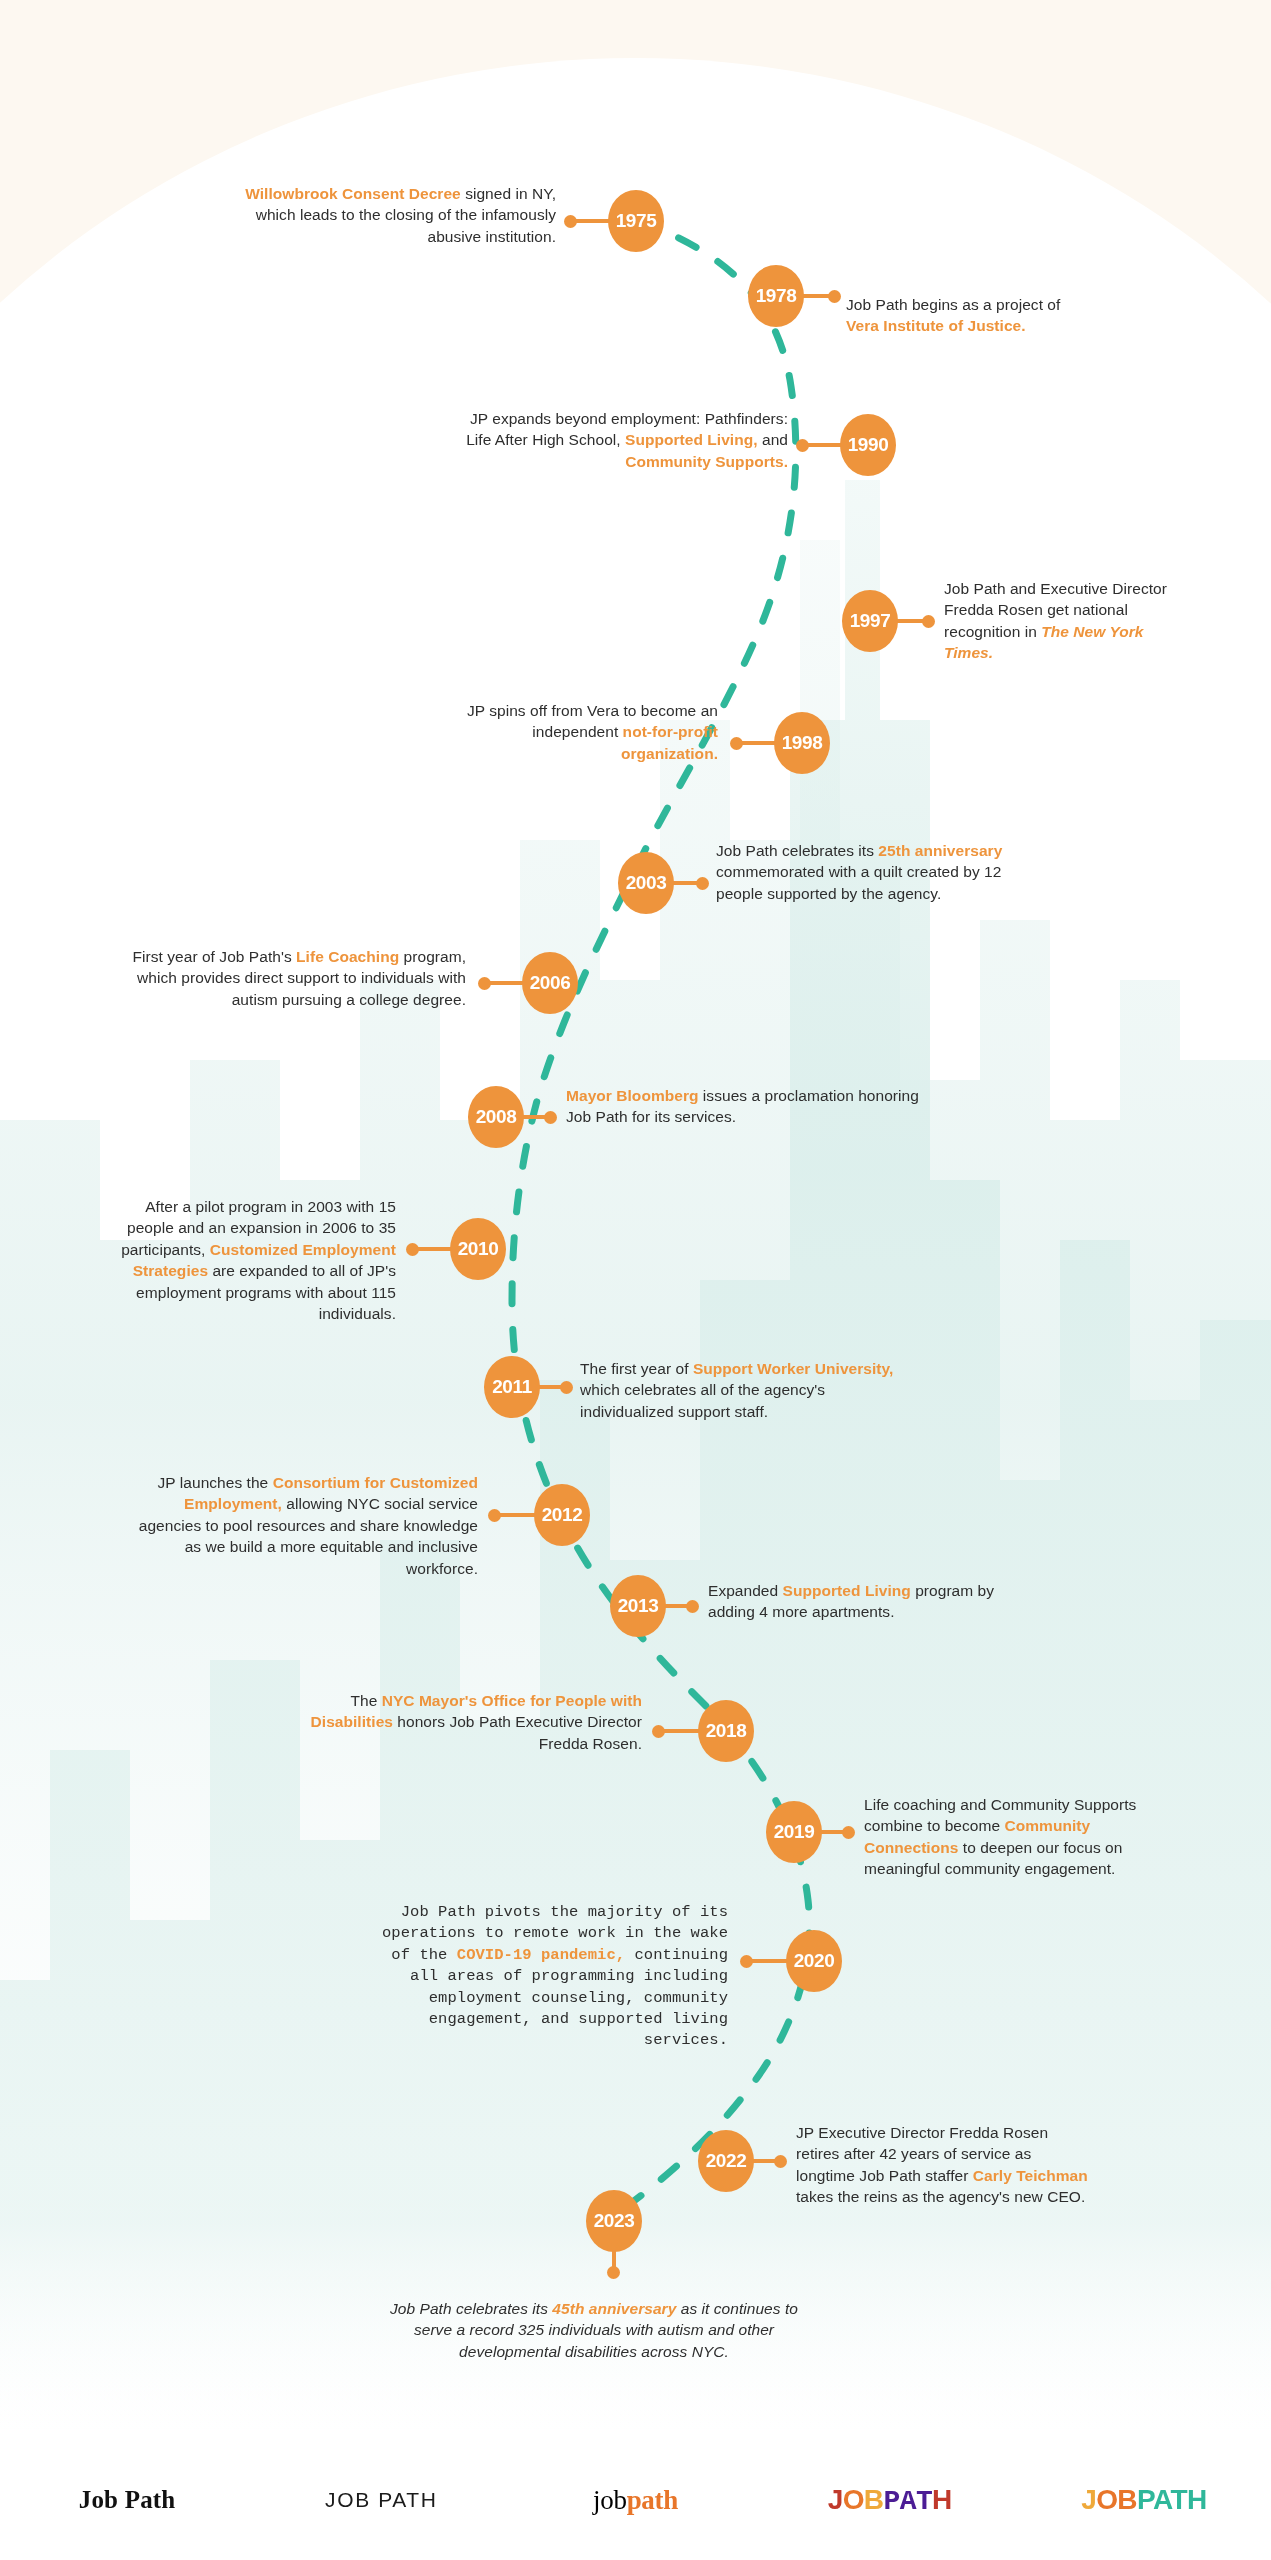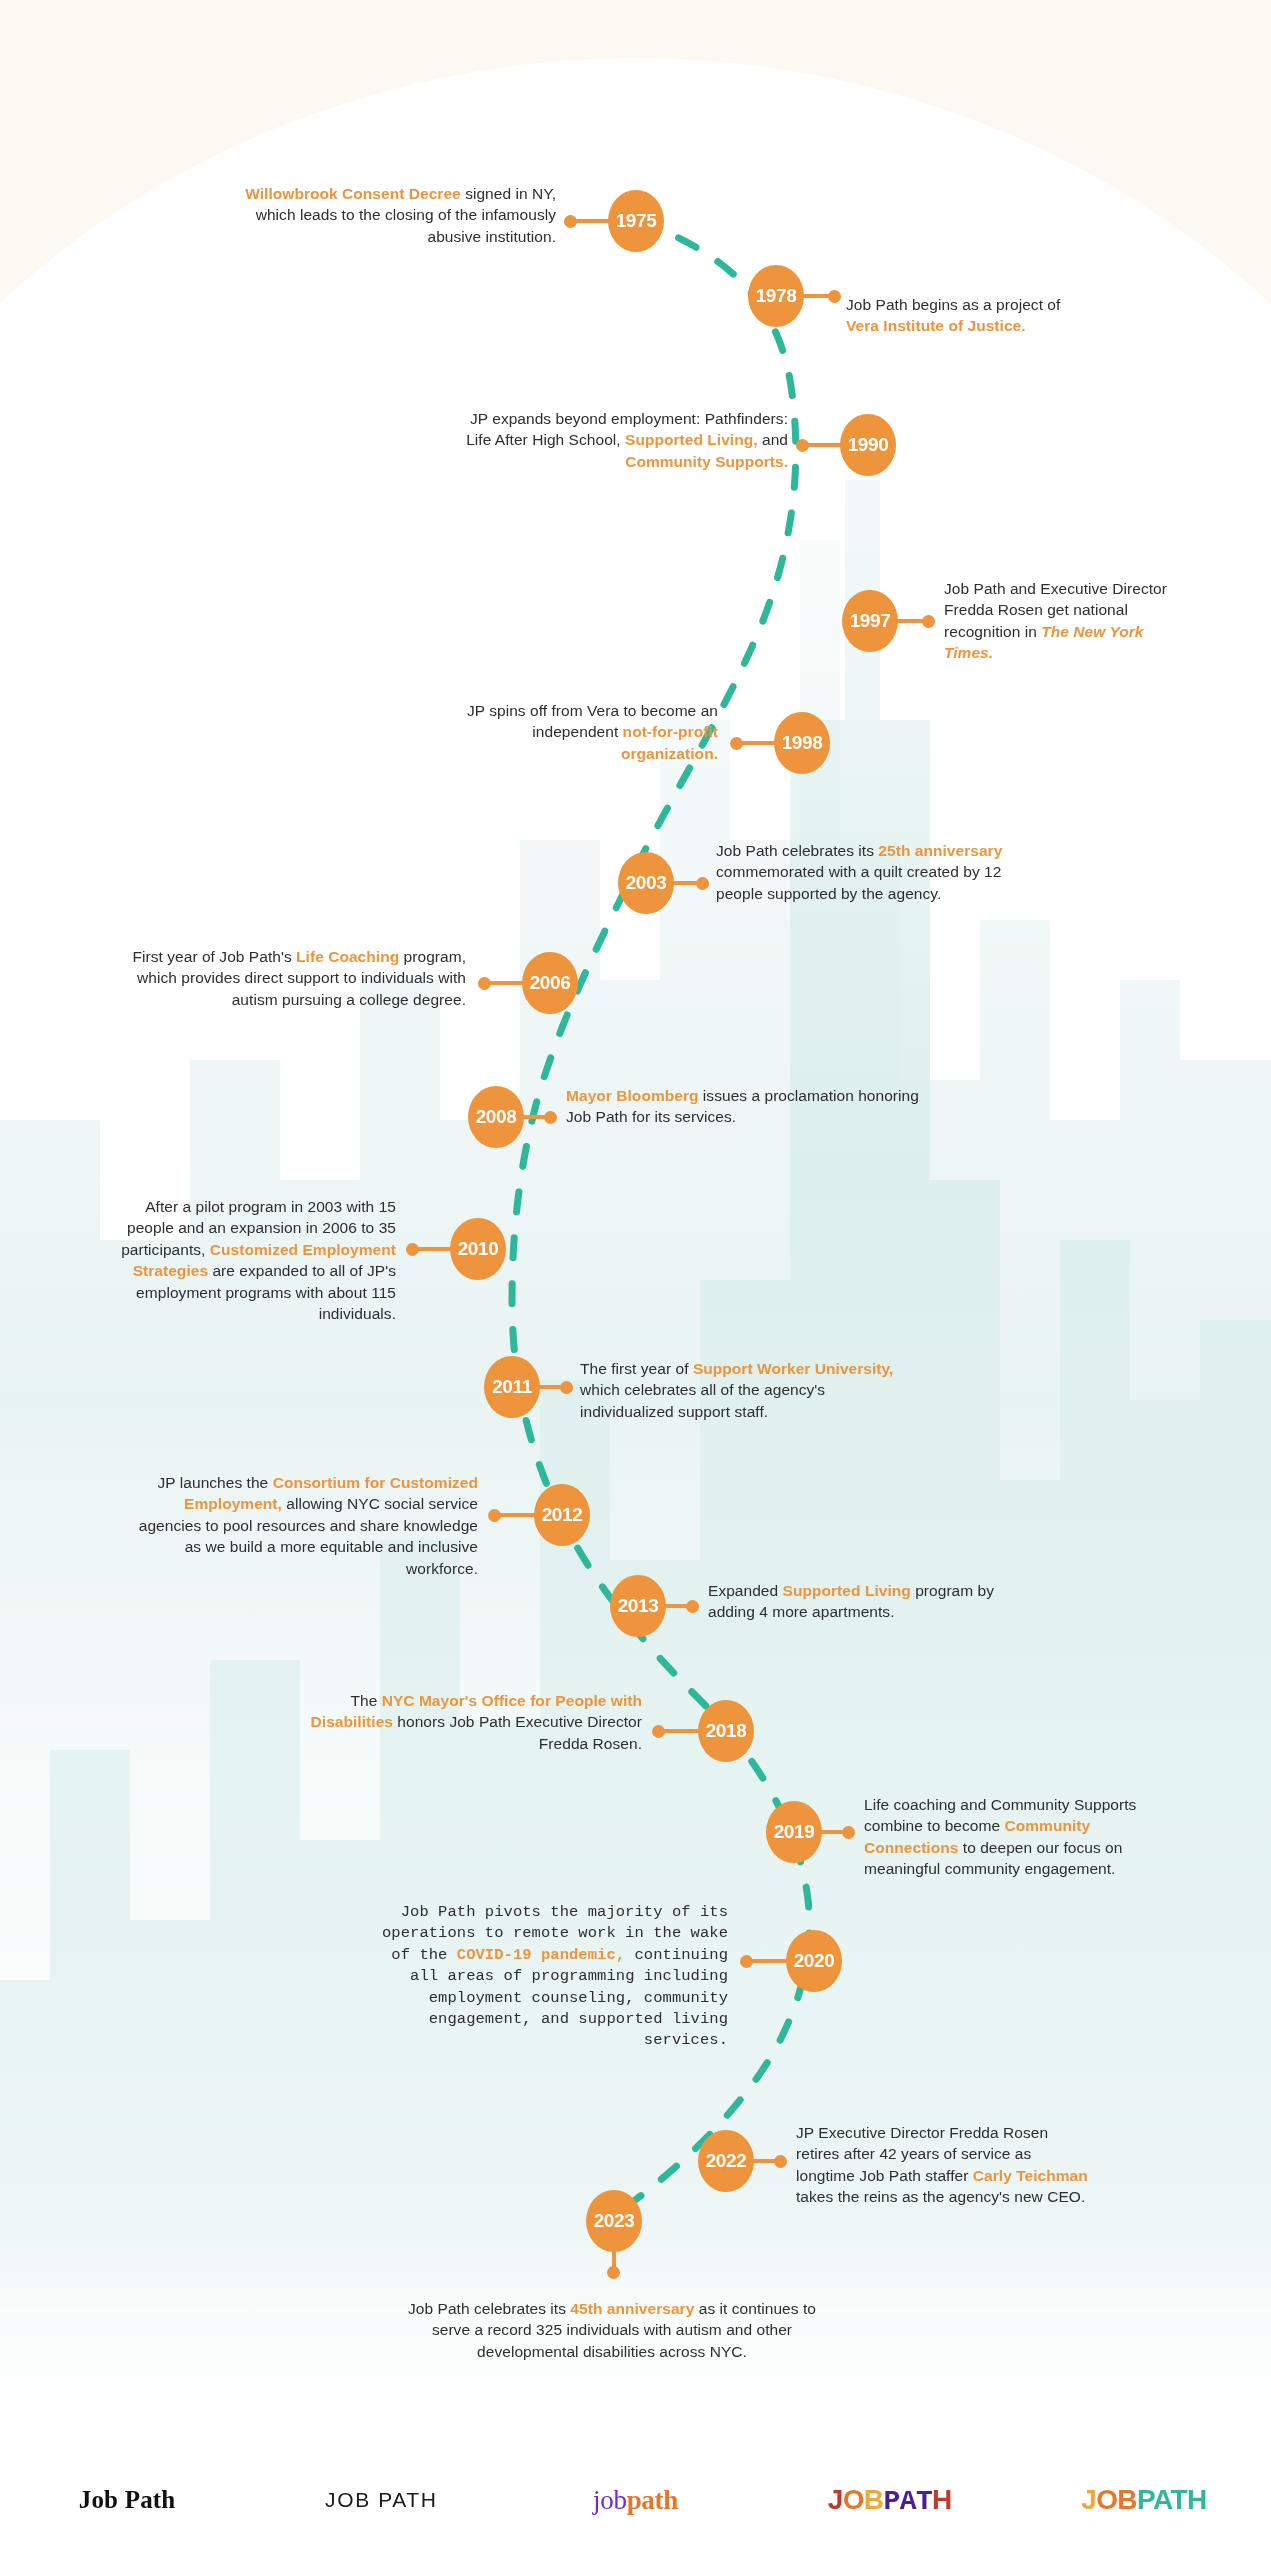--- a/index.html
+++ b/index.html
@@ -64,21 +64,21 @@
 
   
   #logos {
     position:absolute; left:0; bottom:0; width:1271px; height:120px;
     display:flex; align-items:center; z-index:6;
   }
   .logo-cell { flex:1; display:flex; align-items:center; justify-content:center; }
   .logo-1 { font-family:"Liberation Serif", serif; font-weight:700; font-size:25px; color:#111; letter-spacing:0.2px; }
   .logo-2 { font-family:"Liberation Sans", sans-serif; font-weight:400; font-size:21px; color:#1b1b1b; letter-spacing:1.6px; }
   .logo-3 { font-family:"Liberation Serif", serif; font-size:27px; letter-spacing:-0.3px; }
-  .logo-3 .a { color:#6d28d9; }
+  .logo-3 .a { color:#000000; }
   .logo-3 .b { color:#E8762A; font-weight:700; }
   .logo-4 { font-weight:700; font-size:28px; letter-spacing:-0.6px; }
   .logo-4 .c1{color:#C0392B;} .logo-4 .c2{color:#E8762A;} .logo-4 .c3{color:#EFA93A;}
   .logo-4 .c4{color:#4c1d95;font-family:Liberation Mono, monospace;} .logo-4 .c5{color:#C0392B;}
   .logo-5 { font-weight:700; font-size:28px; letter-spacing:-0.6px; }
   .logo-5 .d1{color:#EFA93A;} .logo-5 .d2{color:#E8762A;} .logo-5 .d3{color:#2FB79A;}
 </style>
 </head>
 <body>
 
@@ -279,21 +279,21 @@
     <div class="dot" style="left:774px; top:2155px;"></div>
     <div class="txt right" style="left:796px; top:2122px; width:296px;">
       <span>JP Executive Director Fredda Rosen retires after 42 years of service as longtime Job Path staffer </span><span class="hl">Carly Teichman</span><span> takes the reins as the agency's new CEO.</span>
     </div>
   </div>
 
   <div class="node">
     <div class="bubble" style="left:586px; top:2190px;">2023</div>
     <div class="stem vert" style="left:612px; top:2248px;"></div>
     <div class="dot" style="left:607px; top:2266px;"></div>
-    <div class="txt center" style="left:388px; top:2298px; width:448px;">
+    <div class="txt center" style="left:370px; top:2298px; width:448px;font-style:italic;">
       <span>Job Path celebrates its </span><span class="hl">45th anniversary</span><span> as it continues to serve a record 325 individuals with autism and other developmental disabilities across NYC.</span>
     </div>
   </div>
 
 </div>
 
 <div id="logos">
   <div class="logo-cell">
     <span class="logo-1">Job Path</span>
   </div>

